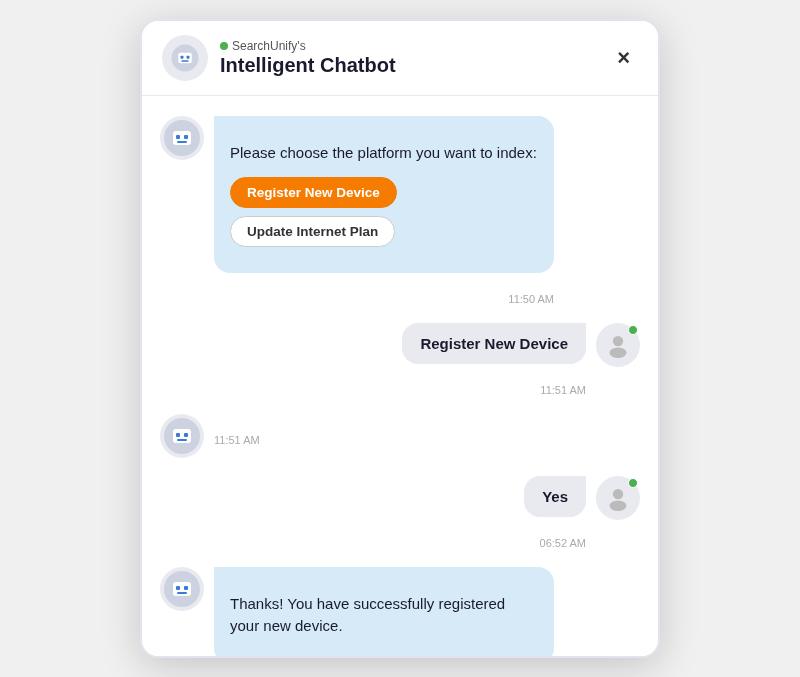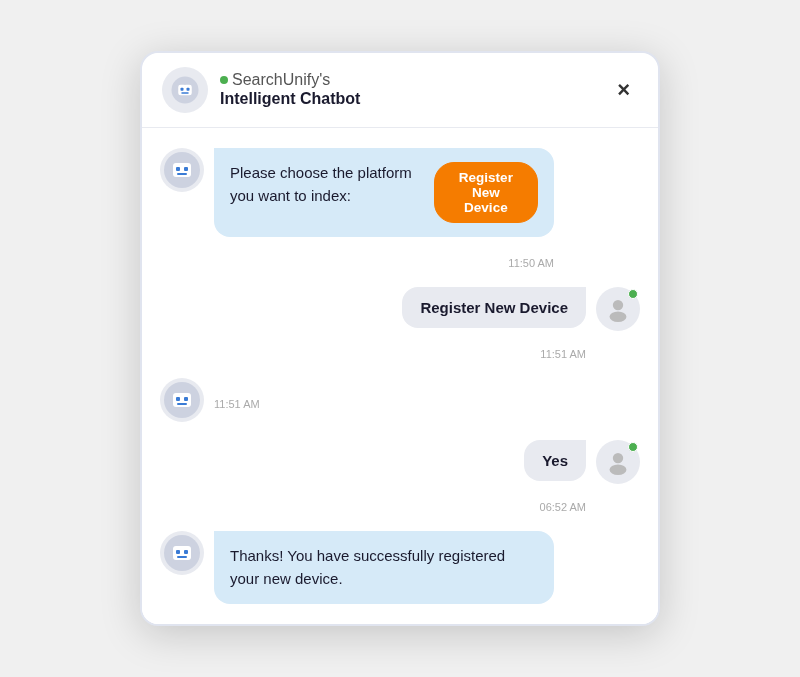--- a/index.html
+++ b/index.html
@@ -54,37 +54,37 @@
       width: 30px;
       height: 30px;
     }
 
     .header-title-block {
       display: flex;
       flex-direction: column;
     }
 
     .header-subtitle {
-      font-size: 16px;
+      font-size: 12px;
       color: #555;
       display: flex;
       align-items: center;
       gap: 4px;
     }
 
     .online-dot-header {
       width: 8px;
       height: 8px;
       background: #4caf50;
       border-radius: 50%;
       display: inline-block;
     }
 
     .header-title {
-      font-size: 16px;
+      font-size: 20px;
       font-weight: 800;
       color: #1a1a2e;
       line-height: 1.2;
     }
 
     .close-btn {
       background: none;
       border: none;
       cursor: pointer;
       font-size: 22px;
@@ -149,24 +149,24 @@
       border-radius: 50%;
       position: absolute;
       top: 2px;
       right: 2px;
       border: 1.5px solid #fff;
     }
 
     .bot-bubble {
       background: #d6eaf8;
       border-radius: 0 16px 16px 16px;
-      padding: 14px 16px;
+      padding: 26px 16px;
       max-width: 340px;
       display: flex;
-      flex-direction: row;
+      flex-direction: column;
       gap: 12px;
     }
 
     .user-bubble {
       background: #e8eaf0;
       border-radius: 16px 0 16px 16px;
       padding: 12px 18px;
       max-width: 280px;
       font-size: 15px;
       font-weight: 600;
@@ -278,20 +278,21 @@
           <rect x="15" y="23" width="10" height="2" rx="1" fill="#3a7bd5"></rect>
           <rect x="19" y="7" width="2" height="6" rx="1" fill="#cdd2e0"></rect>
           <circle cx="20" cy="7" r="2" fill="#cdd2e0"></circle>
         </svg>
       </div>
       <div class="msg-block">
         <div class="bot-bubble">
           <span class="bubble-text">Please choose the platform you want to index:</span>
           <div class="bubble-buttons">
             <button class="btn-option active-orange">Register New Device</button>
+            <button class="btn-option">Update Internet Plan</button>
           </div>
         </div>
         <div class="timestamp">11:50 AM</div>
       </div>
     </div>
 
     <div class="msg-row-user">
       <div class="msg-block">
         <div class="user-bubble">Register New Device</div>
         <div class="timestamp">11:51 AM</div>

